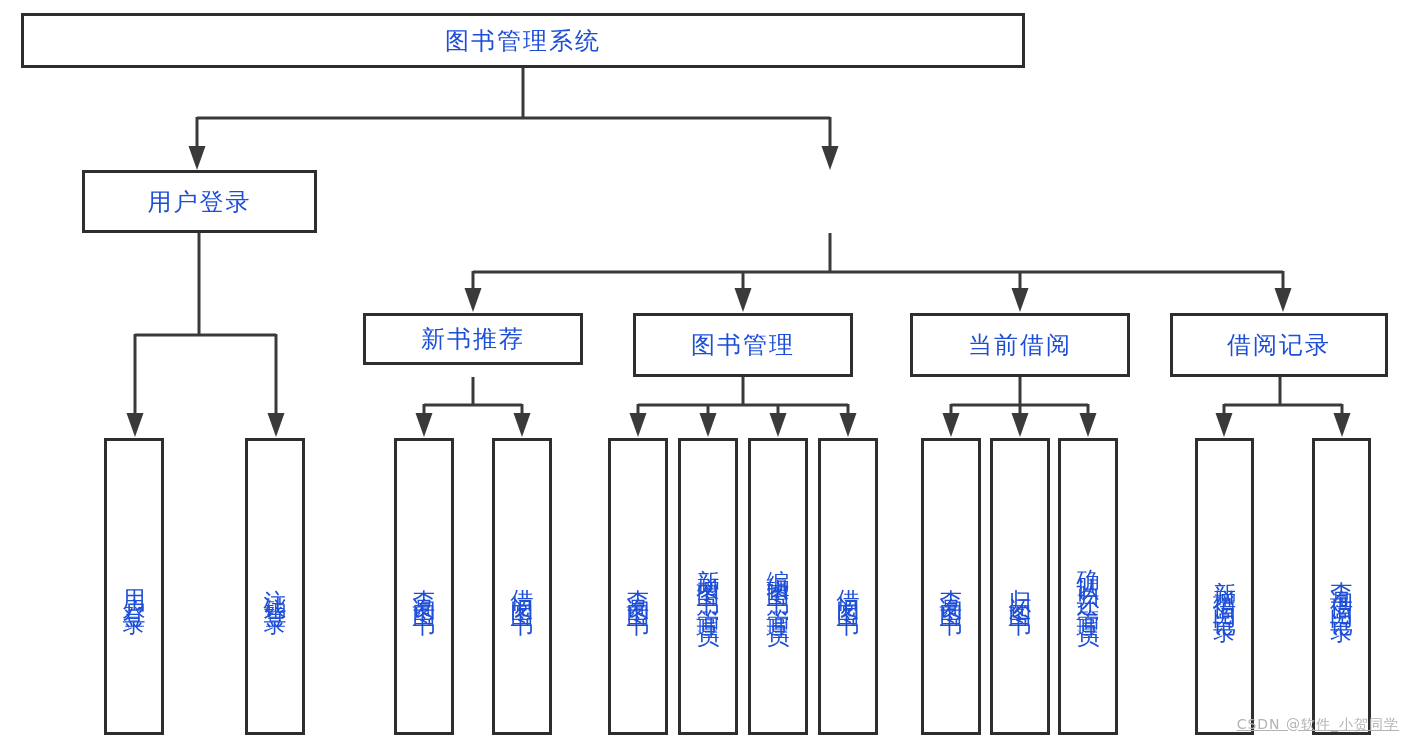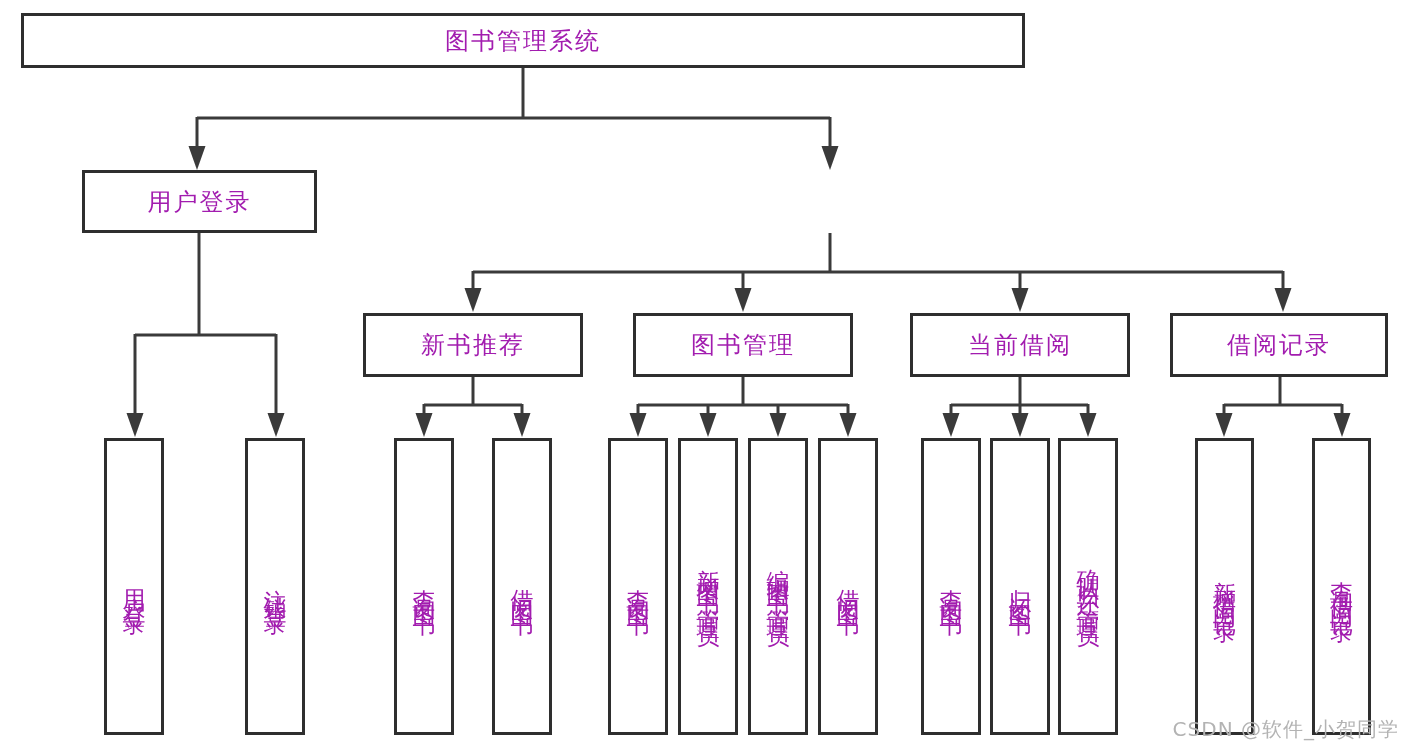--- a/index.html
+++ b/index.html
@@ -4,27 +4,27 @@
 <style>
   html,body{margin:0;padding:0;background:#ffffff;}
   .stage{
     position:relative;width:1405px;height:747px;background:#ffffff;
     font-family:"DejaVu Sans","Liberation Sans",sans-serif;overflow:hidden;
   }
   .wires{position:absolute;left:0;top:0;}
   .node{
     position:absolute;box-sizing:border-box;background:#ffffff;
     border:3px solid #2e2e2e;display:flex;align-items:center;justify-content:center;
-    color:#a21caf;
+    color:#1d4ed8;
   }
   .h{font-size:24px;letter-spacing:2px;white-space:nowrap;}
   .v{writing-mode:vertical-rl;font-size:23px;letter-spacing:8px;line-height:1;}
   .watermark{
-    position:absolute;right:6px;top:716px;color:#b3b3b3;font-size:20px;
-    letter-spacing:1px;white-space:nowrap;z-index:5;
+    position:absolute;right:6px;top:716px;color:#b3b3b3;font-size:14px;
+    letter-spacing:1px;white-space:nowrap;z-index:5;text-decoration:underline;
   }
 </style>
 </head>
 <body>
 
 <div class="stage">
 
   <svg class="wires" width="1405" height="747" viewBox="0 0 1405 747">
     <g stroke="#3a3a3a" stroke-width="3" fill="none">
 
@@ -88,21 +88,21 @@
       <polygon points="1088,437 1079.5,413 1096.5,413"></polygon>
       <polygon points="1224,437 1215.5,413 1232.5,413"></polygon>
       <polygon points="1342,437 1333.5,413 1350.5,413"></polygon>
     </g>
   </svg>
 
   <div class="node h" style="left:21px;top:13px;width:1004px;height:55px;">图书管理系统</div>
 
   <div class="node h" style="left:82px;top:170px;width:235px;height:63px;">用户登录</div>
 
-  <div class="node h" style="left:363px;top:313px;width:220px;height:64px;">新书推荐</div>
+  <div class="node h" style="left:363px;top:313px;width:220px;height:52px;">新书推荐</div>
   <div class="node h" style="left:633px;top:313px;width:220px;height:64px;">图书管理</div>
   <div class="node h" style="left:910px;top:313px;width:220px;height:64px;">当前借阅</div>
   <div class="node h" style="left:1170px;top:313px;width:218px;height:64px;">借阅记录</div>
 
   <div class="node v" style="left:104px;top:438px;width:60px;height:297px;">用户登录</div>
   <div class="node v" style="left:245px;top:438px;width:60px;height:297px;">注销登录</div>
 
   <div class="node v" style="left:394px;top:438px;width:60px;height:297px;">查询图书</div>
   <div class="node v" style="left:492px;top:438px;width:60px;height:297px;">借阅图书</div>
 

